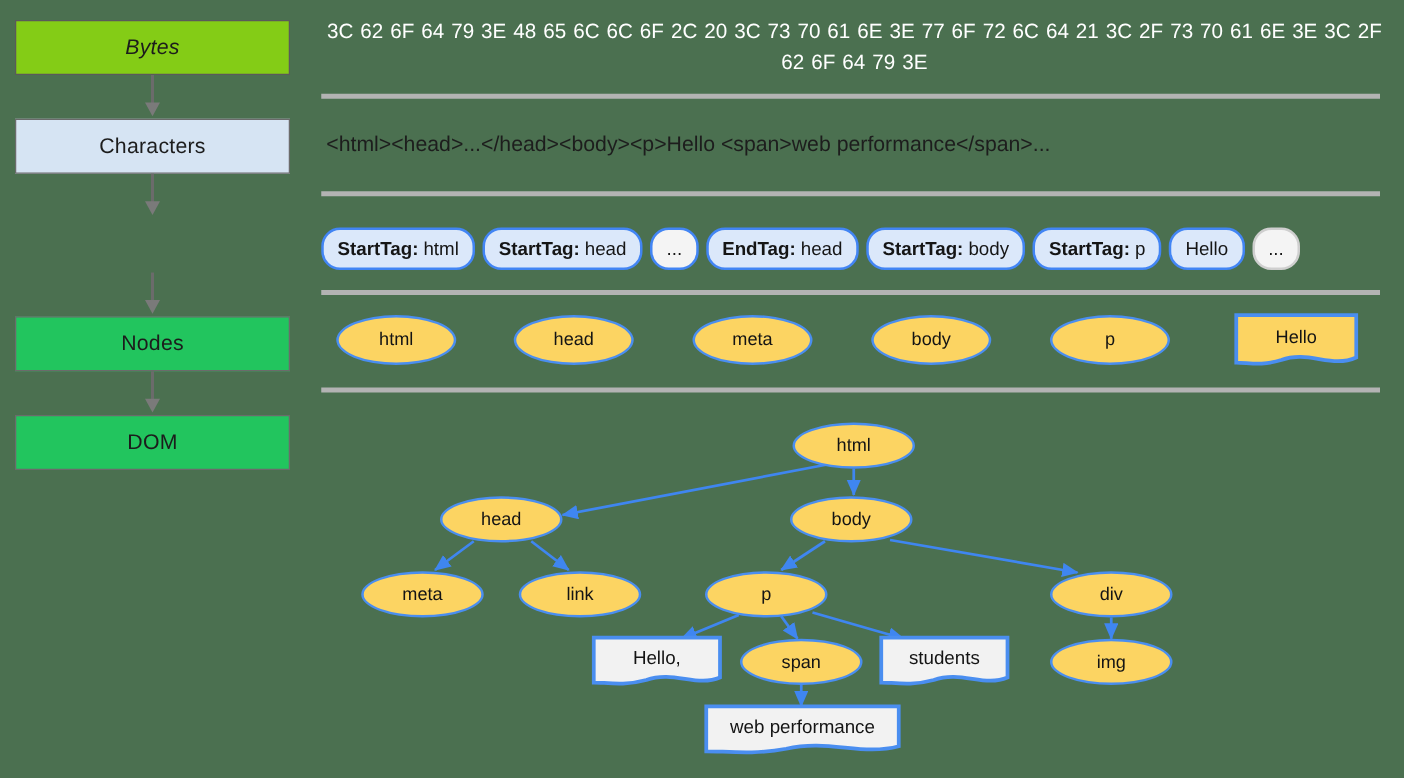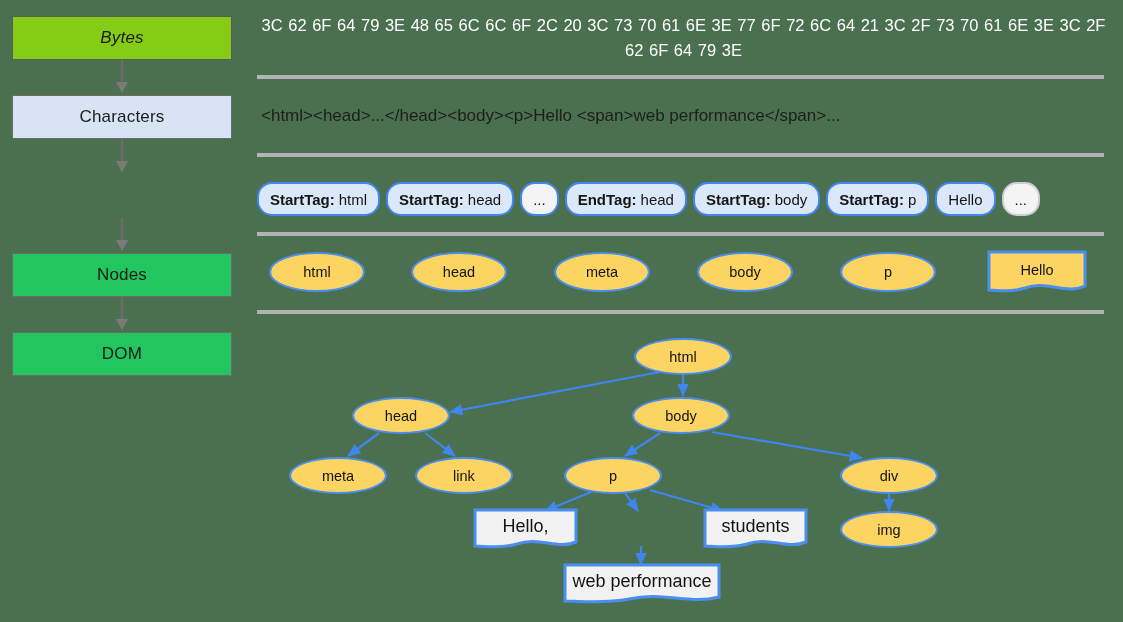--- a/index.html
+++ b/index.html
@@ -134,21 +134,21 @@
     justify-content: center;
     font-size: 14.5px;
     color: #141414;
     z-index: 3;
   }
   .tleaf {
     position: absolute;
     display: flex;
     align-items: center;
     justify-content: center;
-    font-size: 18px;
+    font-size: 15px;
     color: #141414;
     z-index: 3;
   }
   .tleaf svg { position: absolute; inset: 0; }
   .tleaf span { position: relative; z-index: 2; margin-bottom: 5px; }
 </style>
 </head>
 <body>
 
 <div id="stage">
@@ -260,20 +260,21 @@
     </g>
   </svg>
 
   <div class="tnode" style="left:634px; top:338px; width:98px; height:37px">html</div>
   <div class="tnode" style="left:352px; top:397px; width:98px; height:37px">head</div>
   <div class="tnode" style="left:632px; top:397px; width:98px; height:37px">body</div>
   <div class="tnode" style="left:289px; top:457px; width:98px; height:37px">meta</div>
   <div class="tnode" style="left:415px; top:457px; width:98px; height:37px">link</div>
   <div class="tnode" style="left:564px; top:457px; width:98px; height:37px">p</div>
   <div class="tnode" style="left:840px; top:457px; width:98px; height:37px">div</div>
+  <div class="tnode" style="left:592px; top:511px; width:98px; height:37px">span</div>
   <div class="tnode" style="left:840px; top:511px; width:98px; height:37px">img</div>
 
   <div class="tleaf" style="left:473px; top:508px; width:105px; height:42px">
     <svg viewBox="0 0 105 42" preserveAspectRatio="none">
       <path d="M2,2 L103,2 L103,34 C84,42 66,28 44,36 C26,41 12,38 2,38 Z" fill="#f2f2f2" stroke="#4a8ef0" stroke-width="3"></path>
     </svg>
     <span>Hello,</span>
   </div>
 
   <div class="tleaf" style="left:563px; top:563px; width:158px; height:42px">

